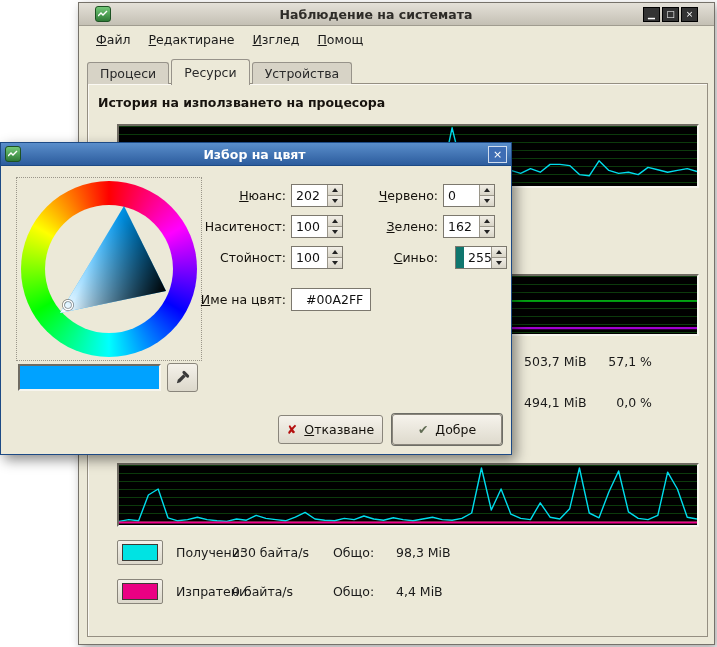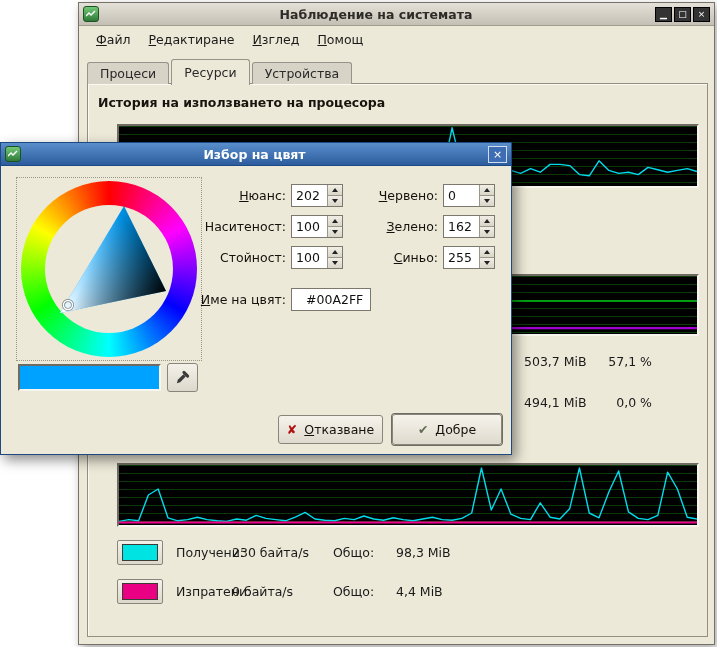--- a/index.html
+++ b/index.html
@@ -5,21 +5,21 @@
   *{margin:0;padding:0;box-sizing:border-box;}
   html,body{background:#fff;}
   body{font-family:"DejaVu Sans","Liberation Sans",sans-serif;font-size:12.5px;color:#1a1a1a;}
   #stage{position:relative;width:717px;height:647px;overflow:hidden;background:#fff;}
   .abs{position:absolute;}
   u{text-decoration:underline;}
 
   
   #main-window{left:78px;top:2px;width:637px;height:643px;background:#ece9d8;
     border:1px solid #76726a;box-shadow:3px 4px 10px rgba(0,0,0,.35);}
-  .titlebar{height:23px;display:flex;align-items:center;padding:0 4px;
+  .titlebar{height:23px;display:flex;align-items:center;padding:0 16px;
     background:linear-gradient(#e4e1d8,#c4c0b4);border-bottom:1px solid #a09c90;}
   .titlebar .ttext{flex:1;text-align:center;font-weight:bold;color:#2e2c28;}
   .appicon{width:16px;height:16px;border-radius:3px;background:linear-gradient(#73c878,#2e7a36);
     border:1px solid #1d5223;display:inline-flex;align-items:center;justify-content:center;}
   .winbtn{width:17px;height:15px;margin-left:2px;background:#333;border:1px solid #000;
     color:#fff;font-size:9px;line-height:13px;text-align:center;cursor:default;}
   
   .menubar{display:flex;align-items:center;height:26px;padding-left:8px;}
   .menuitem{padding:4px 9px;cursor:default;}
   
@@ -236,21 +236,21 @@
       <div class="arrows">
           <div class="arr">
             <i class="tri-up"></i>
           </div>
           <div class="arr">
             <i class="tri-down"></i>
           </div>
         </div>
     </div>
     <span class="flabel" style="left:347px;top:107px;width:90px;"><u>С</u>иньо:</span>
-    <div class="spin" style="left:442px;top:103px;">
+    <div class="spin" style="left:454px;top:103px;padding-left:8px;">
       <input class="spinval" value="255" style="">
       <div class="arrows">
           <div class="arr">
             <i class="tri-up"></i>
           </div>
           <div class="arr">
             <i class="tri-down"></i>
           </div>
         </div>
     </div>

